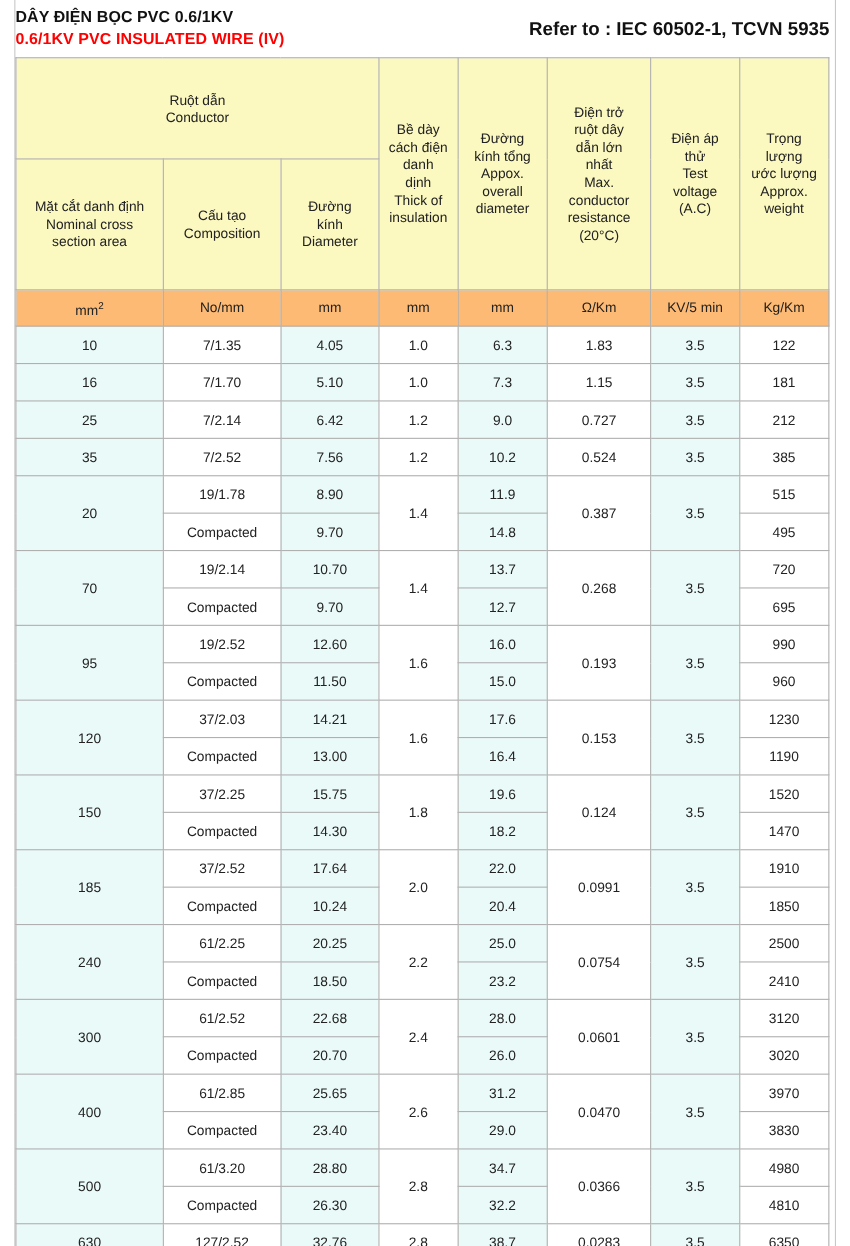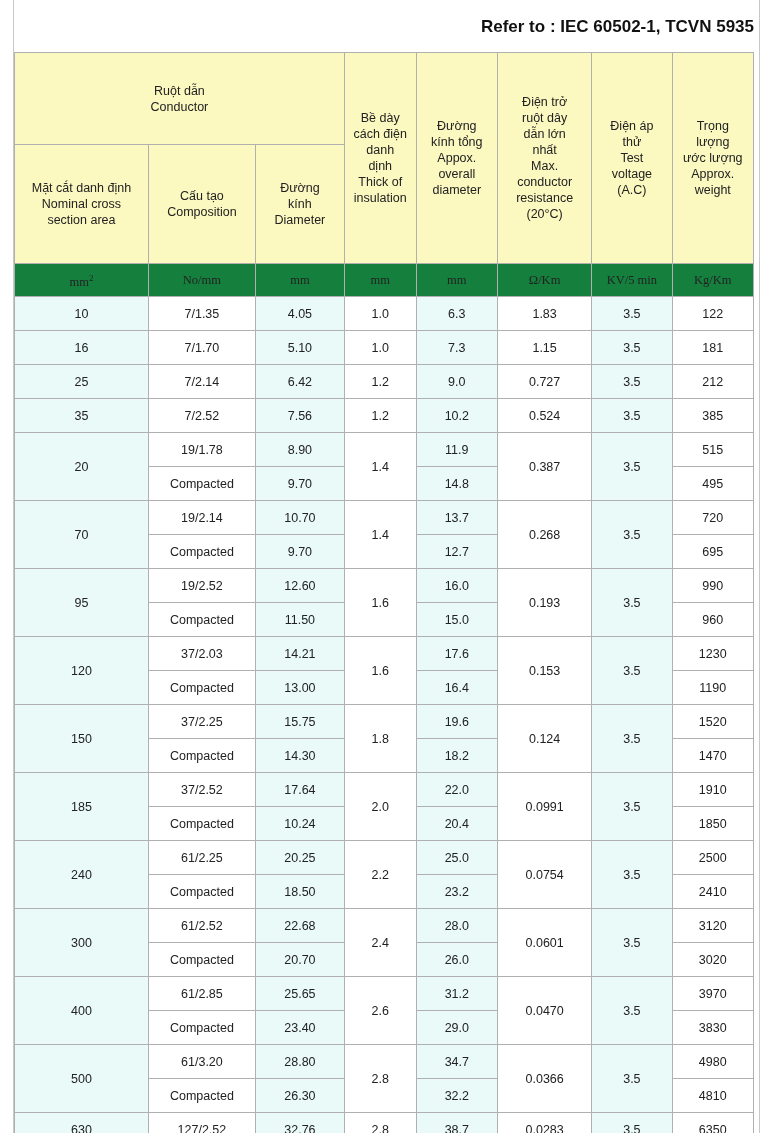--- a/index.html
+++ b/index.html
@@ -87,43 +87,46 @@
   }
   
   .hdr {
     background: #fbf8c0;
     font-size: 12.5px;
     line-height: 16px;
     padding: 4px 2px !important;
   }
   
   .unit {
-    background: #15803d;
+    background: #fdba74;
     height: 32px;
     font-size: 12.5px;
-    font-family: Liberation Serif, serif;
   }
   
   .cell {
     height: 33px;
     font-size: 12.5px;
   }
   .tint { background: #eafaf9; }
   .plain { background: #ffffff; }
   sup { font-size: 9px; vertical-align: super; }
 </style>
 </head>
 <body>
 
 <div class="page-rule-left"></div>
 <div class="page-rule-right"></div>
 
 <div class="sheet">
 
   <div class="titlebar">
+    <div class="title-left">
+      <div class="title-vi">DÂY ĐIỆN BỌC PVC 0.6/1KV</div>
+      <div class="title-en">0.6/1KV PVC INSULATED WIRE (IV)</div>
+    </div>
     <div class="title-right">Refer to : IEC 60502-1, TCVN 5935</div>
   </div>
 
   <table class="spec">
     <colgroup>
       <col style="width:125px">
         <col style="width:100px">
         <col style="width:83px">
         <col style="width:67px">
       <col style="width:76px">

